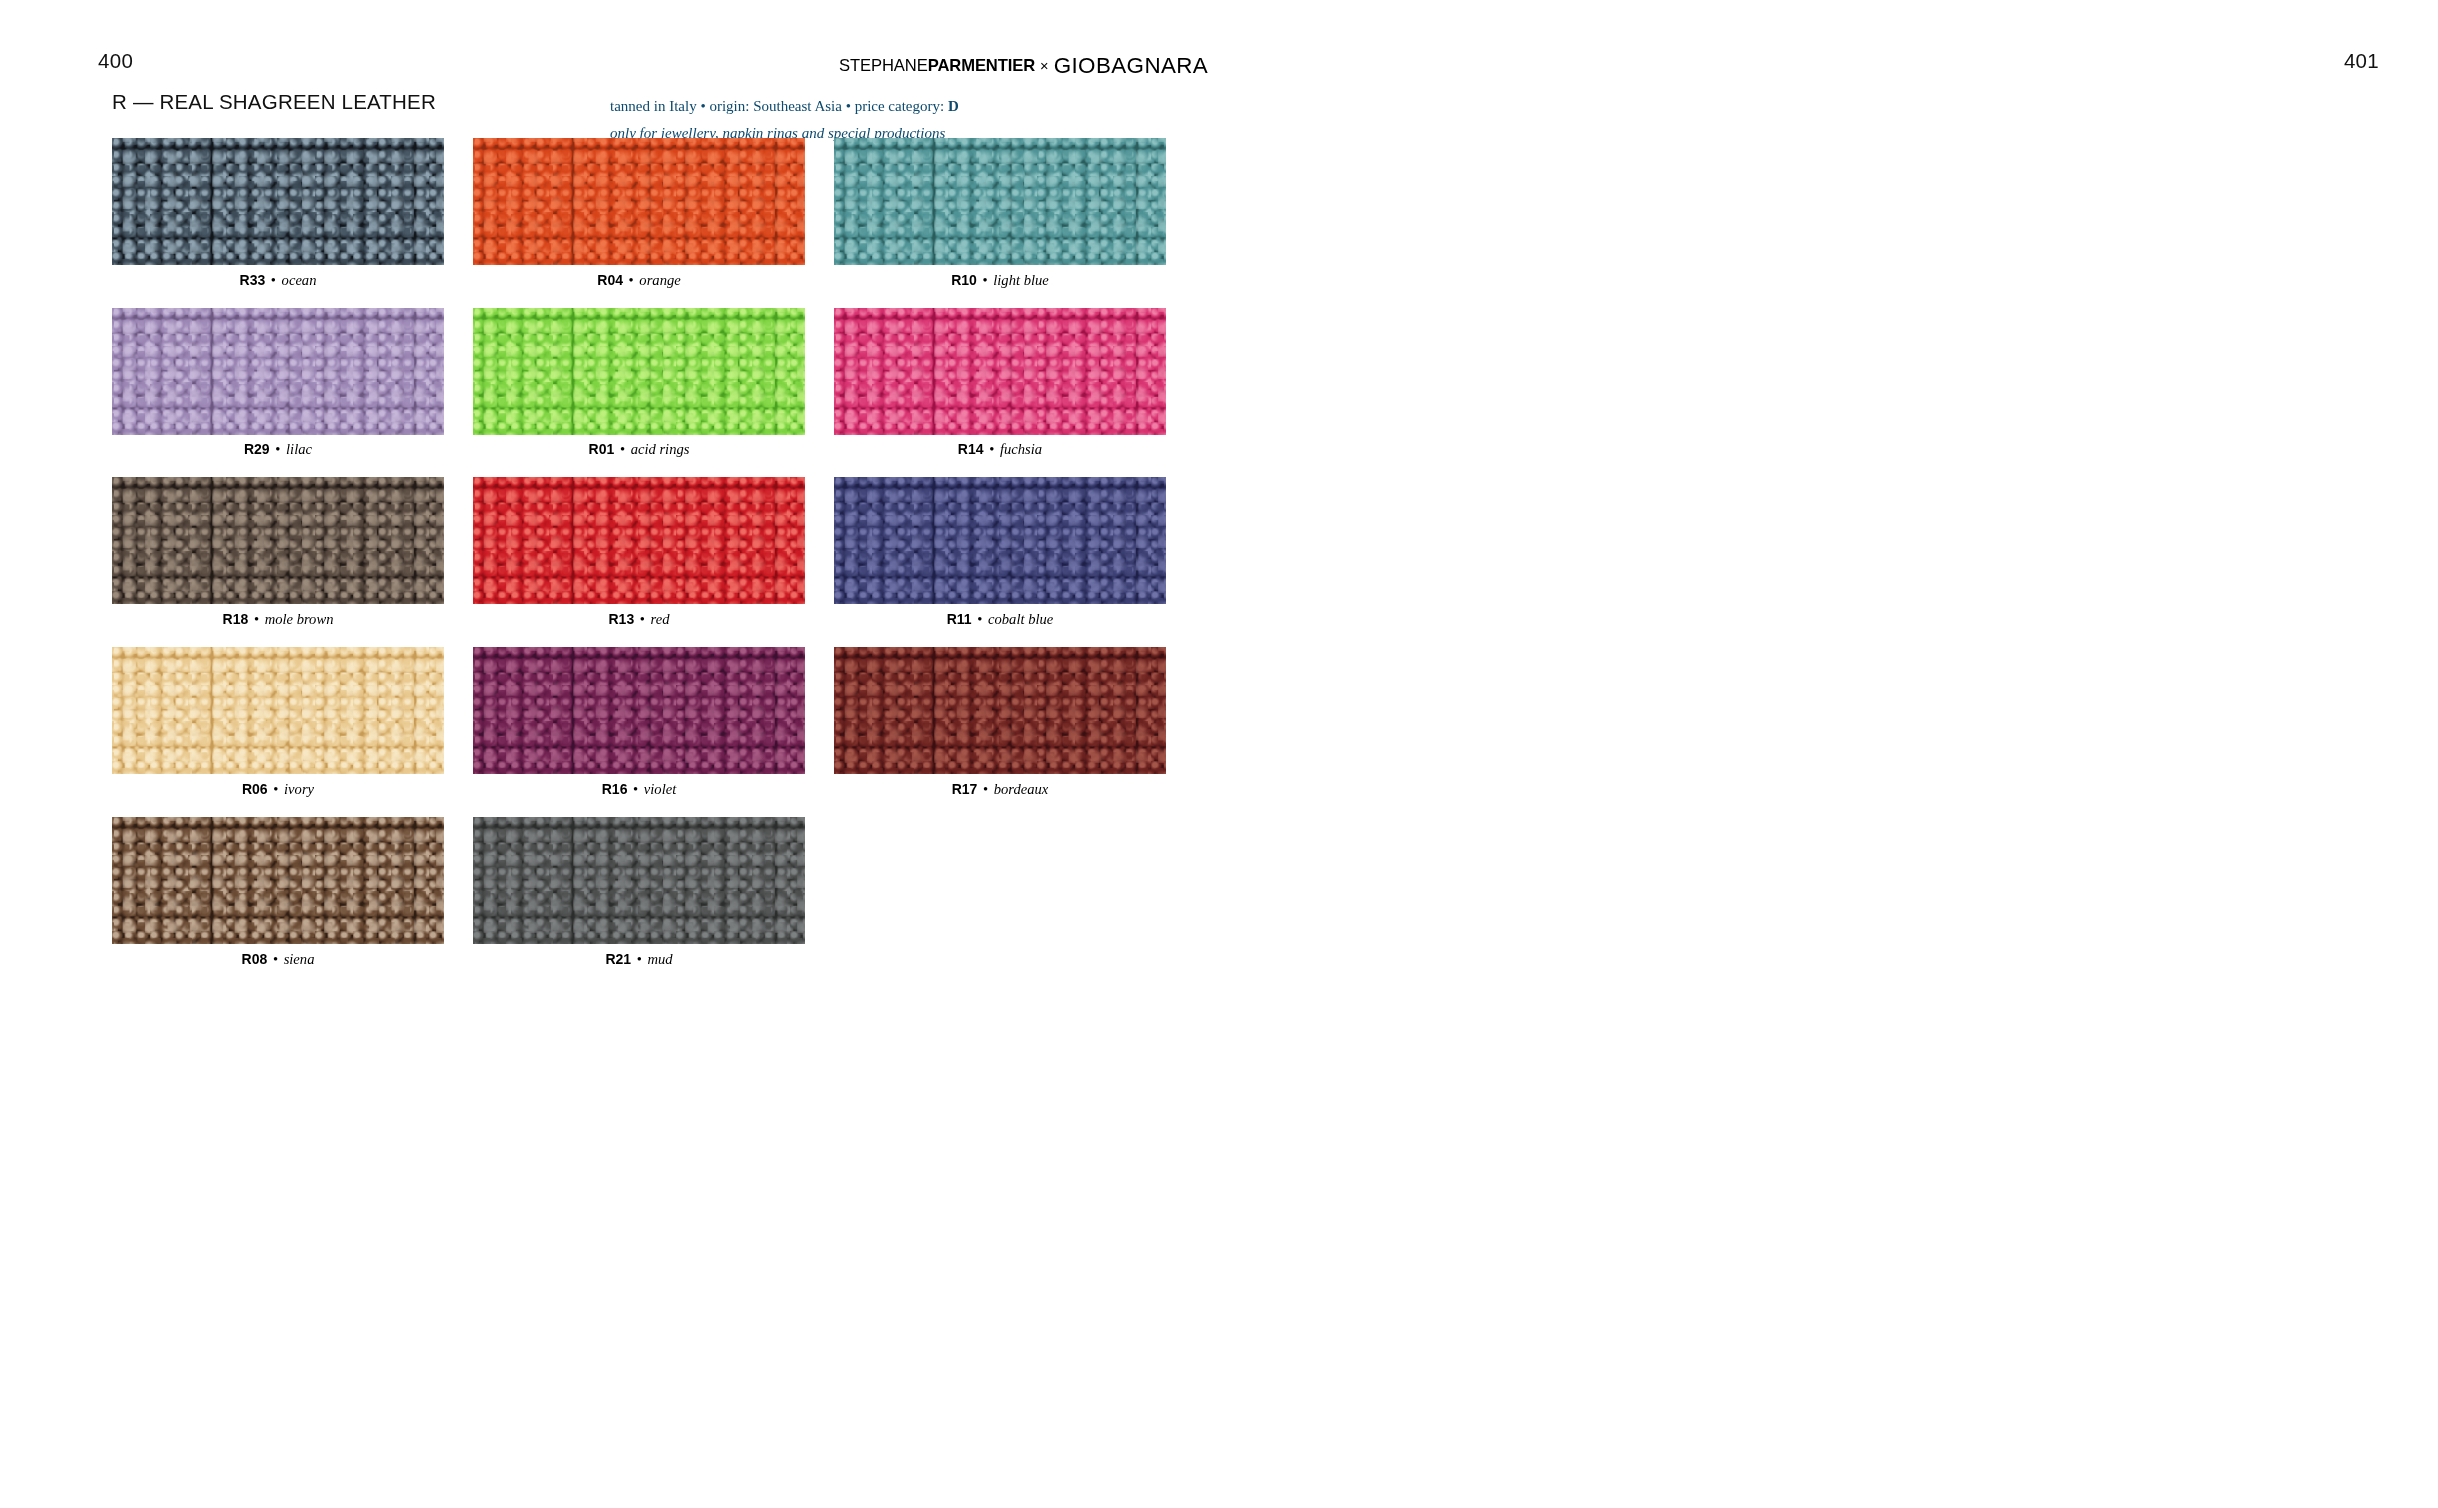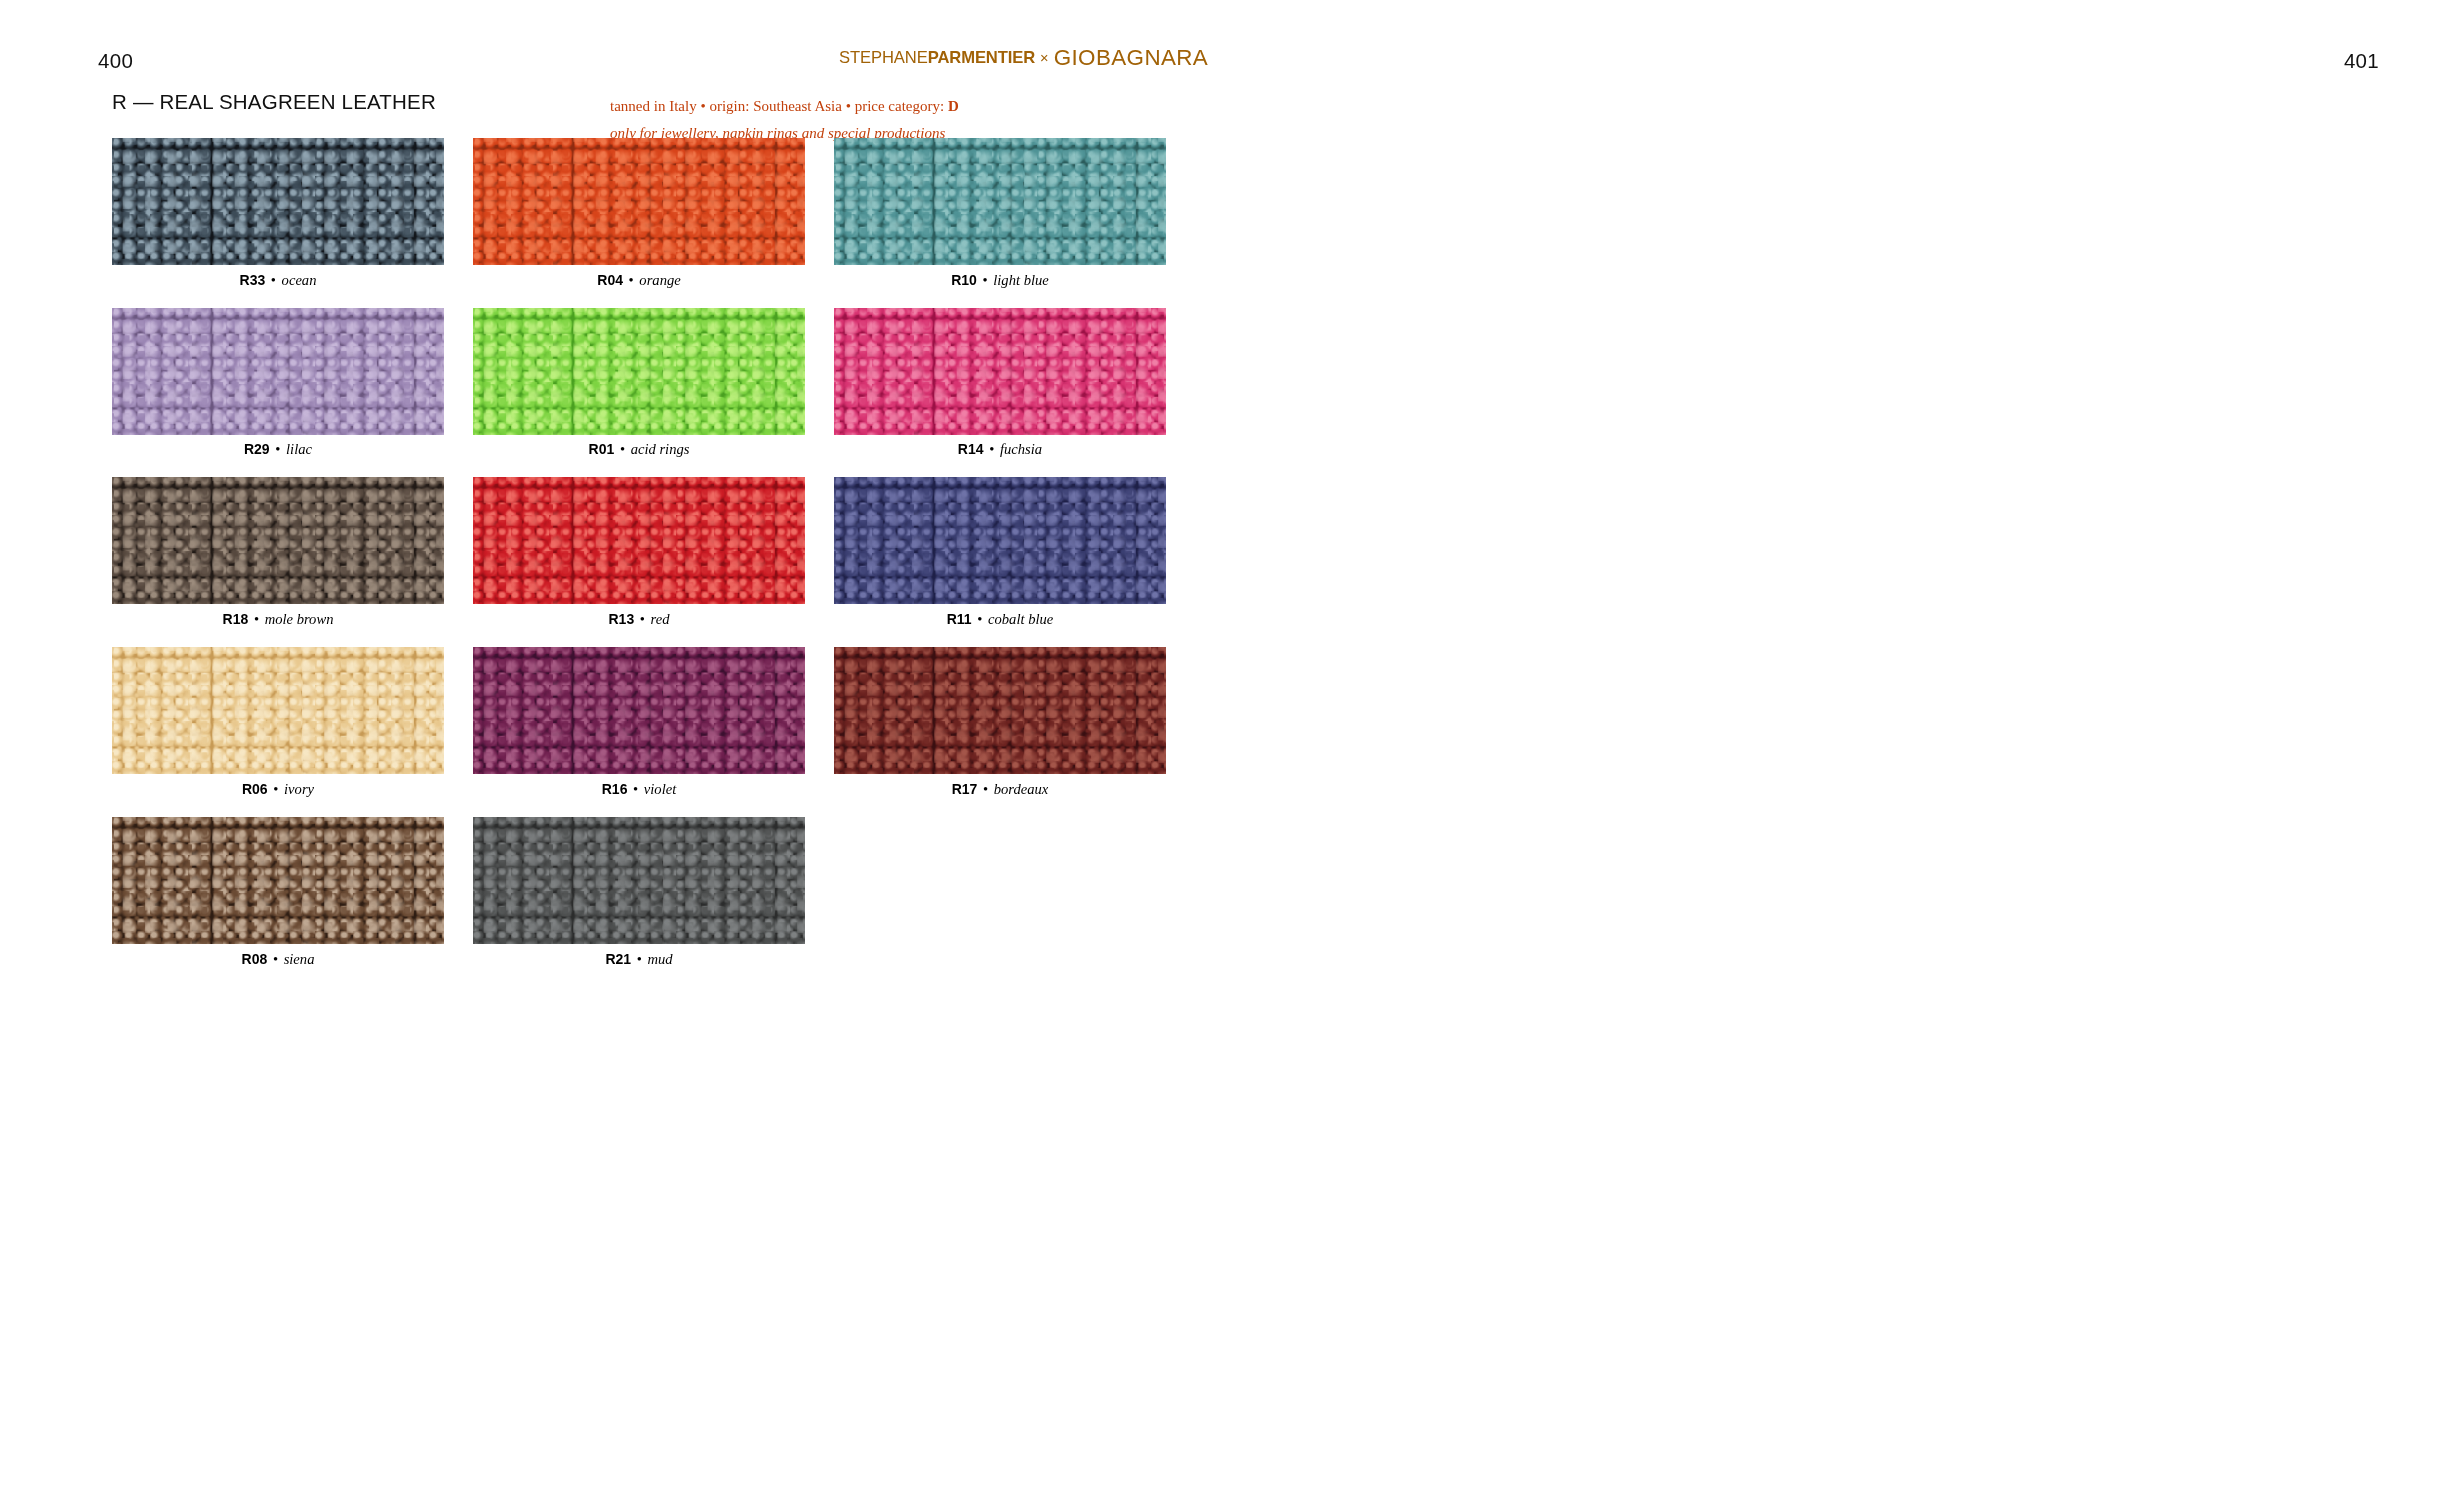--- a/index.html
+++ b/index.html
@@ -20,43 +20,43 @@
   
   .folio {
     position: absolute; top: 49px;
     font-size: 20.5px; font-weight: 400; color:#111;
     letter-spacing: 0.3px;
   }
   .folio-left  { left: 98px; }
   .folio-right { right: 59px; }
 
   .runhead {
-    position: absolute; top: 43px;
-    font-size: 16.6px; color:#a16207; white-space: nowrap;
+    position: absolute; top: 51px;
+    font-size: 16.6px; color:#000000; white-space: nowrap;
     letter-spacing: 0.2px;
   }
   .runhead .sp-thin { font-weight: 400; letter-spacing: -0.1px; }
   .runhead .sp-bold { font-weight: 700; letter-spacing: -0.1px; }
   .runhead .cross   { font-weight: 300; font-size: 14.6px; padding: 0 4.9px; }
   .runhead .gb      { font-weight: 400; font-size: 22.4px; letter-spacing: 0.4px; position: relative; top: 2px; }
   .runhead-left  { left: 839px; }
 
   
   .sect-title {
     position: absolute;
     font-size: 20.5px; font-weight: 400; color:#111;
     letter-spacing: 0.2px; white-space: nowrap;
   }
   .sect-title-left  { top: 90px; left: 112px; }
 
   .spec {
     position: absolute; top: 98px; left: 610px;
     text-align: left;
     font-family: "Liberation Serif", serif;
-    color:#c2410c;
+    color:#0c4a6e;
   }
   .spec .line1 { font-size: 15px; }
   .spec .line1 b { font-weight: 700; }
   .spec .line2 { font-size: 15px; font-style: italic; margin-top: 10px; }
 
   
   .grid {
     position: absolute;
     display: grid;
   }

